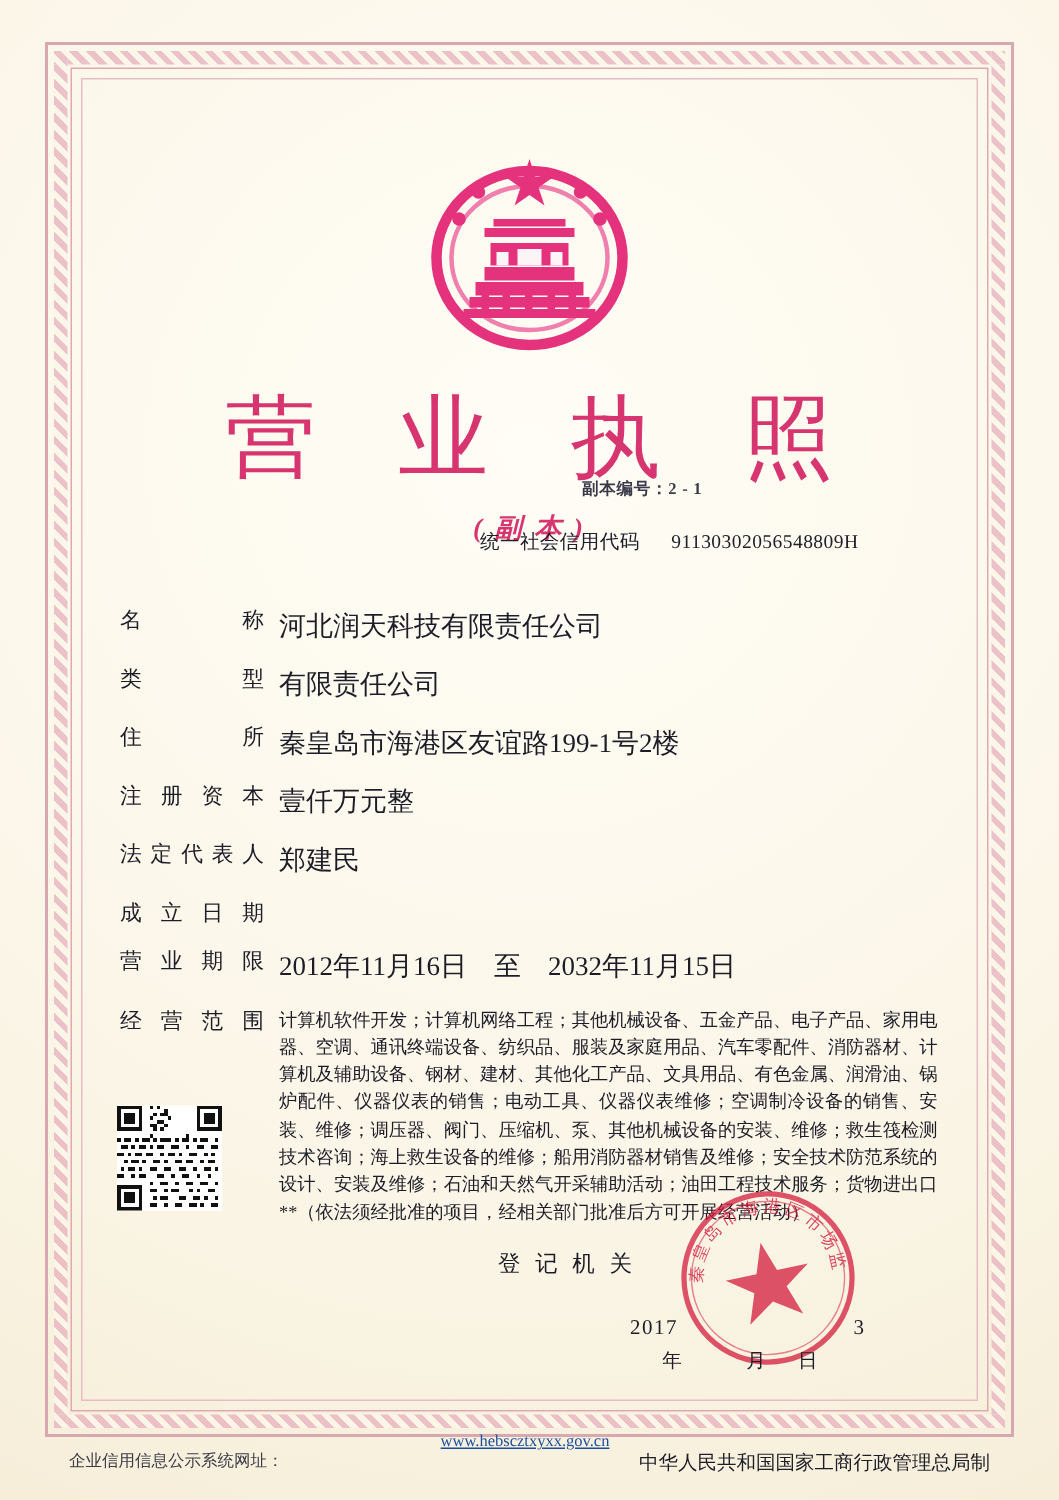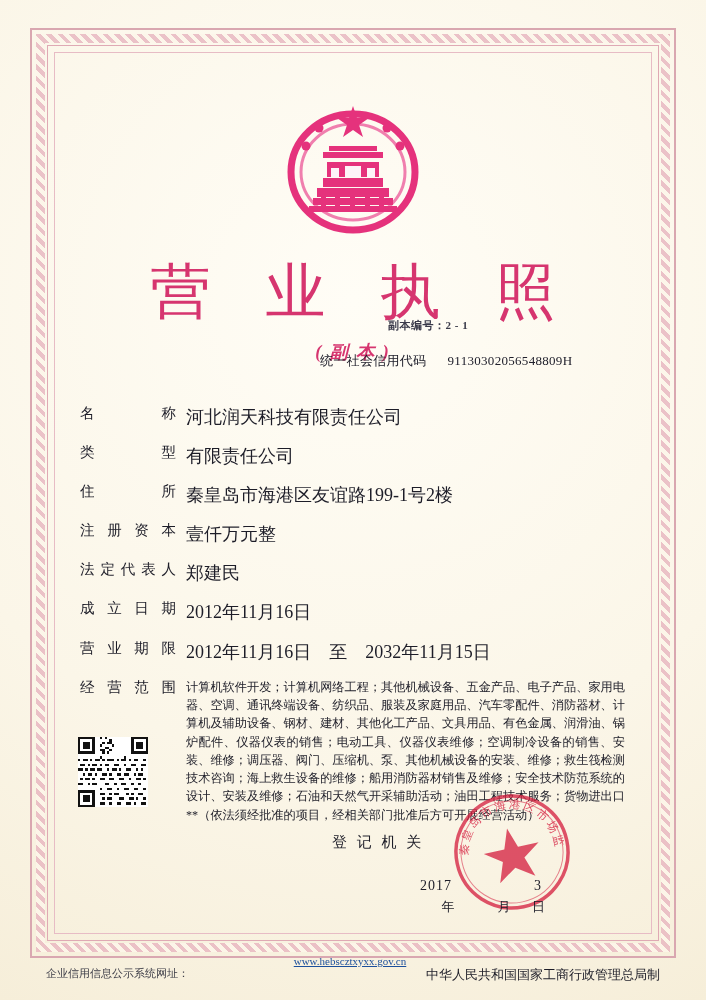--- a/index.html
+++ b/index.html
@@ -106,21 +106,21 @@
   
   .registry{
     position:absolute;left:332px;top:833px;
     font-size:15px;letter-spacing:3px;color:#1d1d28;
   }
   .date-line{
     position:absolute;left:420px;top:878px;
     font-size:14px;color:#1d1d28;
     letter-spacing:1px;
   }
-  .date-line .y{margin-right:36px;}
+  .date-line .y{margin-right:71px;}
   .date-line .m{margin-right:46px;}
   .date-units{
     position:absolute;left:420px;top:898px;
     font-size:13px;color:#1d1d28;text-align:center;
   }
   .date-units span{display:inline-block;}
   .du1{width:56px;}
   .du2{width:56px;}
 
   
@@ -221,21 +221,20 @@
     <div class="row">
       <div class="label">注册资本</div>
       <div class="value">壹仟万元整</div>
     </div>
     <div class="row">
       <div class="label">法定代表人</div>
       <div class="value">郑建民</div>
     </div>
     <div class="row">
       <div class="label">成立日期</div>
-      <div class="value">2012年11月16日</div>
     </div>
     <div class="row">
       <div class="label">营业期限</div>
       <div class="value">2012年11月16日　至　2032年11月15日</div>
     </div>
     <div class="row">
       <div class="label">经营范围</div>
       <div class="value small">计算机软件开发；计算机网络工程；其他机械设备、五金产品、电子产品、家用电器、空调、通讯终端设备、纺织品、服装及家庭用品、汽车零配件、消防器材、计算机及辅助设备、钢材、建材、其他化工产品、文具用品、有色金属、润滑油、锅炉配件、仪器仪表的销售；电动工具、仪器仪表维修；空调制冷设备的销售、安装、维修；调压器、阀门、压缩机、泵、其他机械设备的安装、维修；救生筏检测技术咨询；海上救生设备的维修；船用消防器材销售及维修；安全技术防范系统的设计、安装及维修；石油和天然气开采辅助活动；油田工程技术服务；货物进出口**（依法须经批准的项目，经相关部门批准后方可开展经营活动）</div>
     </div>
   </div>

